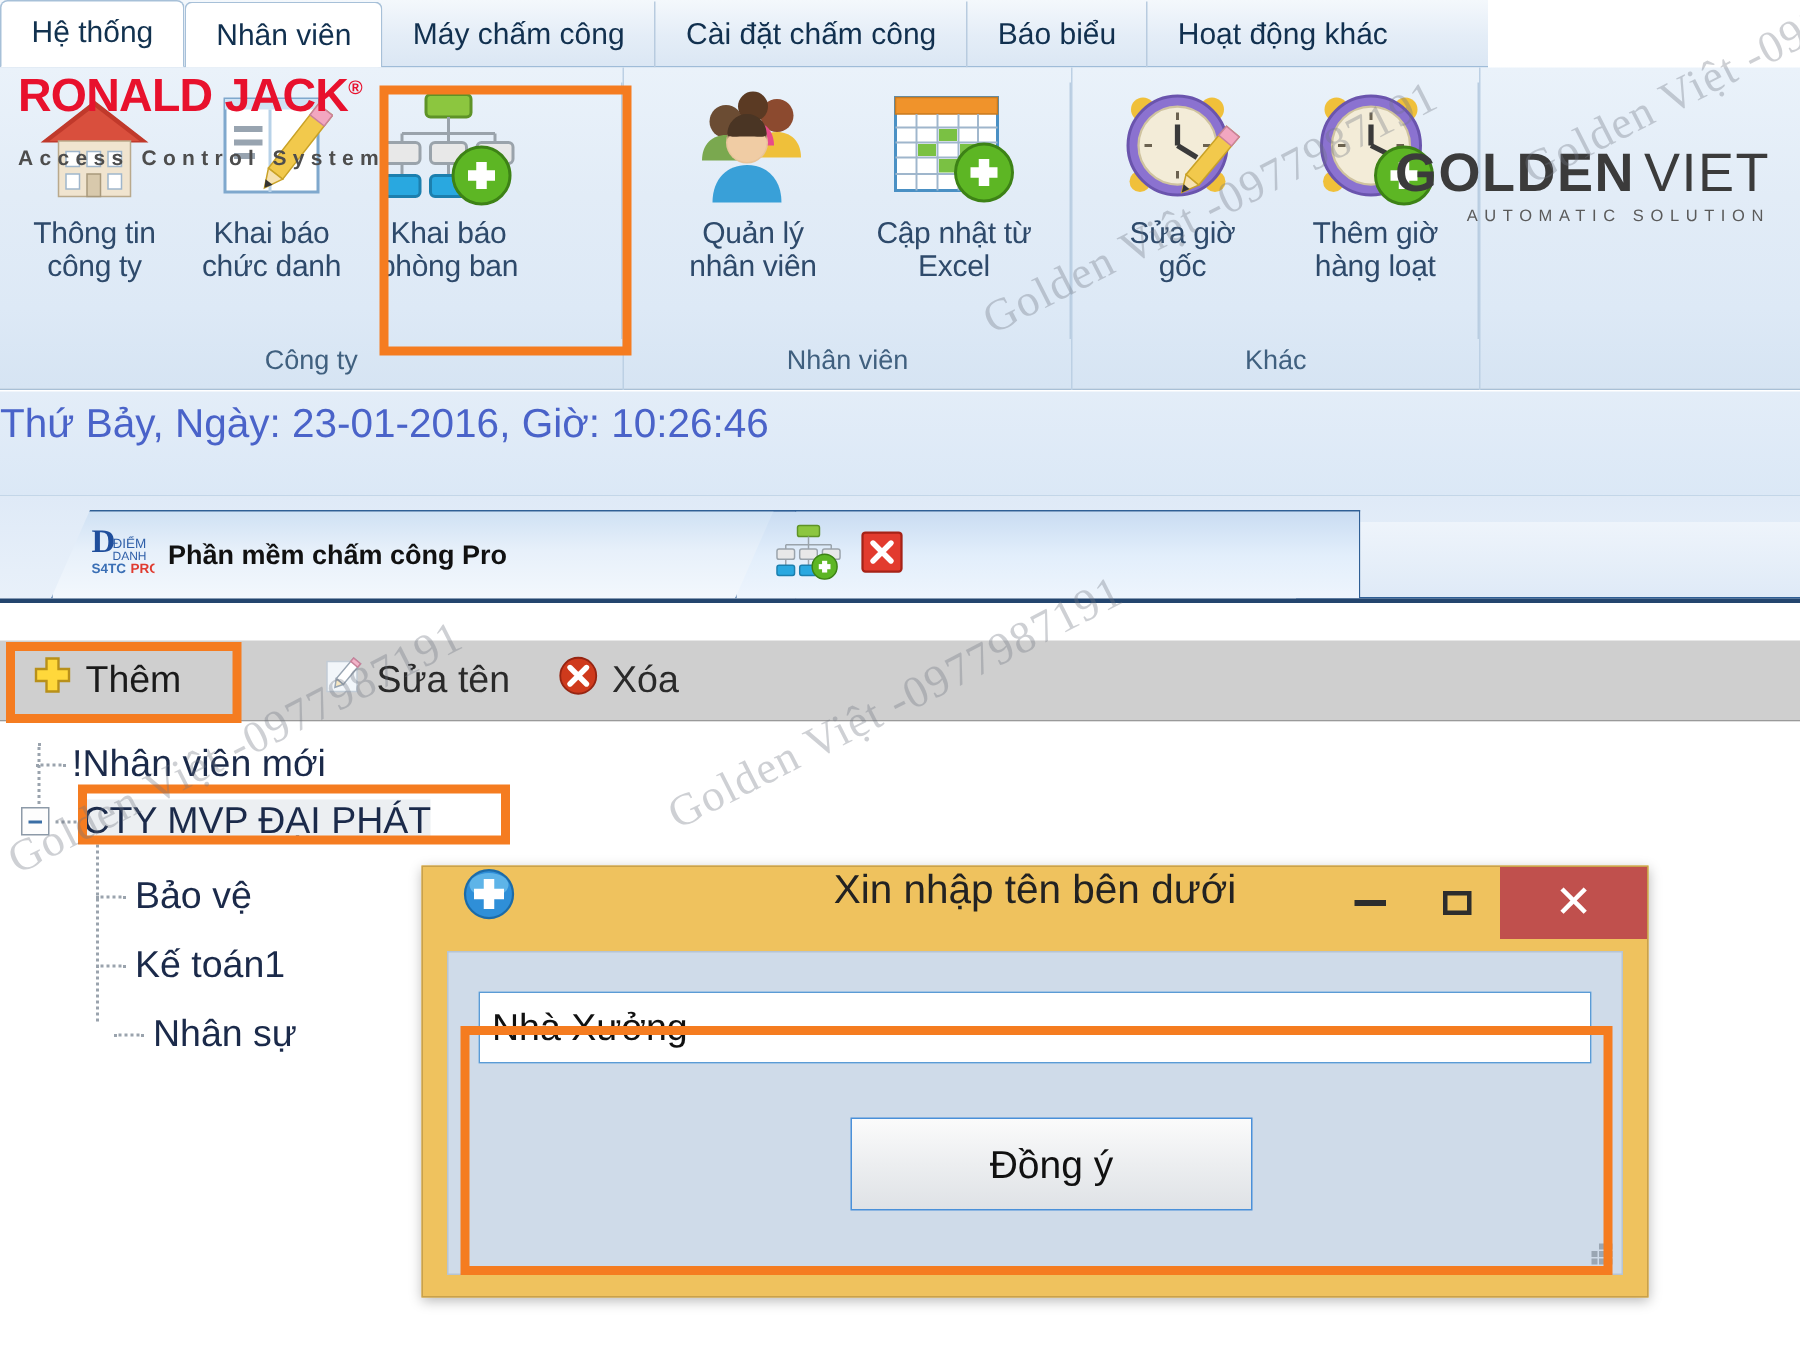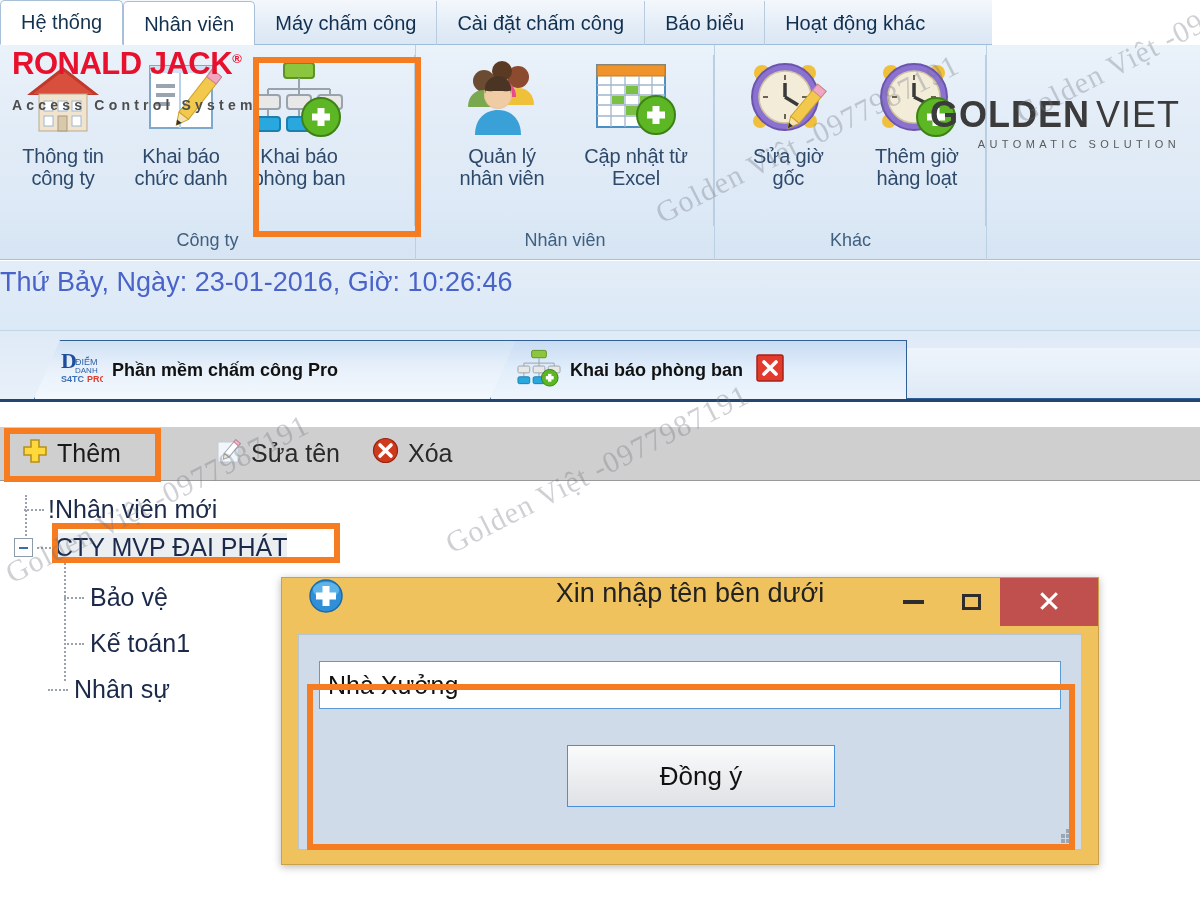--- a/index.html
+++ b/index.html
@@ -476,21 +476,20 @@
           <rect x="64" y="36" width="24" height="14" rx="3" fill="#e8e8e8" stroke="#9aa3ab" stroke-width="2"></rect>
           <line x1="14" y1="50" x2="14" y2="58" stroke="#9aa3ab" stroke-width="2"></line>
           <line x1="45" y1="50" x2="45" y2="58" stroke="#9aa3ab" stroke-width="2"></line>
           <rect x="2" y="58" width="24" height="14" rx="3" fill="#29a8e0" stroke="#1c7fae" stroke-width="2"></rect>
           <rect x="33" y="58" width="24" height="14" rx="3" fill="#29a8e0" stroke="#1c7fae" stroke-width="2"></rect>
           <circle cx="67" cy="60" r="17" fill="#5db624" stroke="#3d8216" stroke-width="2"></circle>
           <rect x="59" y="56.5" width="16" height="7" fill="#fff"></rect>
           <rect x="63.5" y="52" width="7" height="16" fill="#fff"></rect>
         </svg>
       </span>
-      <span class="tlbl">Khai báo phòng ban</span>
       <span style="display:inline-block;margin-left:4px;">
         <svg width="28" height="28" viewBox="0 0 28 28">
           <rect x="1" y="1" width="26" height="26" rx="2" fill="#e23b2e" stroke="#a62217" stroke-width="1.5"></rect>
           <path d="M8 8 L20 20 M20 8 L8 20" stroke="#fff" stroke-width="3.6" stroke-linecap="round"></path>
         </svg>
       </span>
     </div>
   </div>
 
   <div class="acttoolbar">
@@ -547,21 +546,21 @@
     <div class="tnode" style="left:64px;top:102px;">
       <span class="dotline" style="width:20px;display:inline-block;margin-right:6px;"></span>
       <span class="tlabel">Bảo vệ</span>
     </div>
 
     <div class="tnode" style="left:64px;top:148px;">
       <span class="dotline" style="width:20px;display:inline-block;margin-right:6px;"></span>
       <span class="tlabel">Kế toán1</span>
     </div>
 
-    <div class="tnode" style="left:48px;top:194px;text-align:right;">
+    <div class="tnode" style="left:76px;top:194px;text-align:right;">
       <span class="dotline" style="width:20px;display:inline-block;margin-right:6px;"></span>
       <span class="tlabel">Nhân sự</span>
     </div>
   </div>
 
   <div class="dialog">
     <div class="dlgtitle">
       <span class="dlgicon" style="display:inline-block;">
         <svg width="36" height="36" viewBox="0 0 36 36">
           <circle cx="18" cy="18" r="16" fill="#2f8fd8" stroke="#1c6ba8" stroke-width="1.5"></circle>

